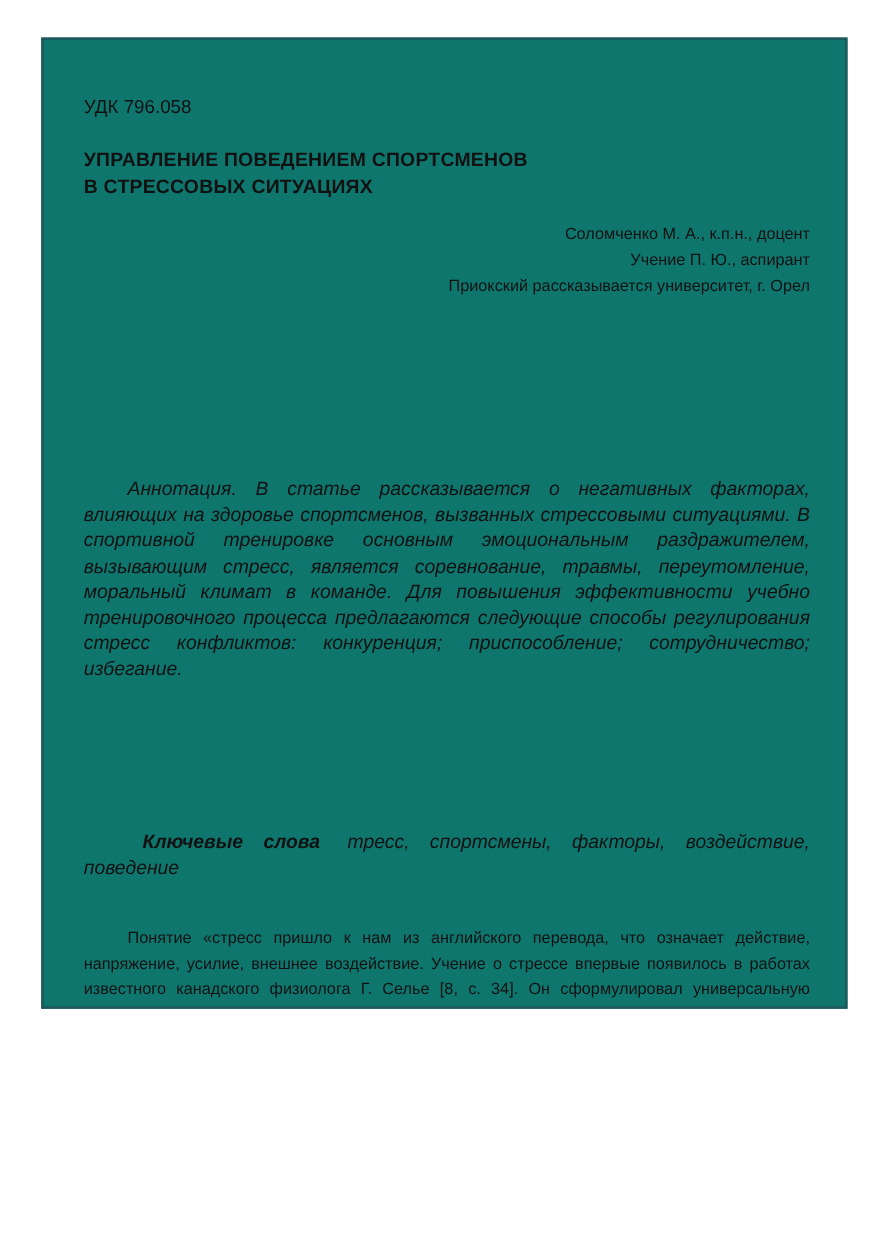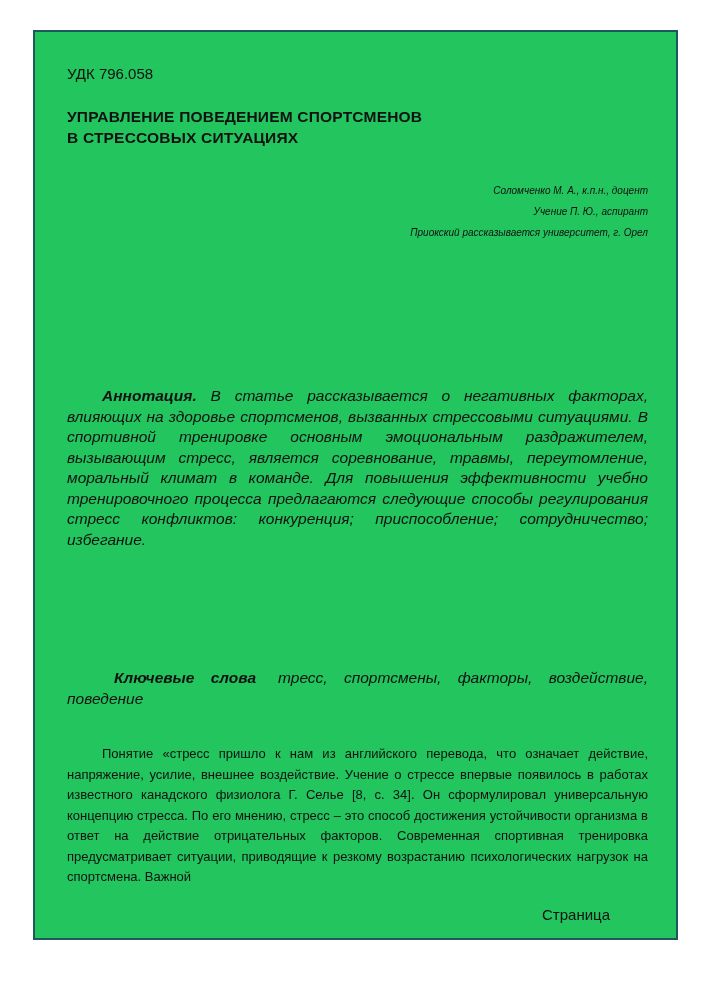--- a/index.html
+++ b/index.html
@@ -6,55 +6,54 @@
   * { margin: 0; padding: 0; box-sizing: border-box; }
   html, body { width: 709px; height: 1003px; background: #ffffff; }
   body {
     position: relative;
     font-family: "Liberation Sans", "DejaVu Sans", sans-serif;
     color: var(--ink);
   }
   .frame {
     position: absolute;
     left: 33px; top: 30px;
-    width: 645px; height: 910px;
+    width: 645px; height: 777px;
     border: 2px solid var(--frame-color);
-    padding: 0 28px 0 32px;
-    background: #22c55e;
+    padding: 12px 28px 0 32px;
+    background: #0f766e;
     overflow: hidden;
   }
   .udk {
     margin-top: 32px;
     font-size: 15px;
     line-height: 20px;
   }
   .title {
     margin-top: 22px;
     text-align: left;
     font-weight: bold;
     font-size: 15.5px;
     line-height: 21px;
     letter-spacing: 0.2px;
   }
   .byline {
-    margin-top: 32px;
+    margin-top: 16px;
     text-align: right;
-    font-style: italic;
-    font-size: 10px;
+    font-size: 13px;
     line-height: 21px;
   }
   .abstract {
     margin-top: 143px;
     text-align: justify;
     font-style: italic;
     font-size: 15.5px;
     line-height: 20.5px;
     text-indent: 35px;
   }
-  .abstract .lead { font-weight: bold; }
+  .abstract .lead { font-weight: normal; }
   .keywords {
     margin-top: 118px;
     text-align: justify;
     font-style: italic;
     font-size: 15.5px;
     line-height: 20.5px;
     text-indent: 47px;
   }
   .keywords .lead { font-weight: bold; margin-right: 22px; }
   .bodytext {

